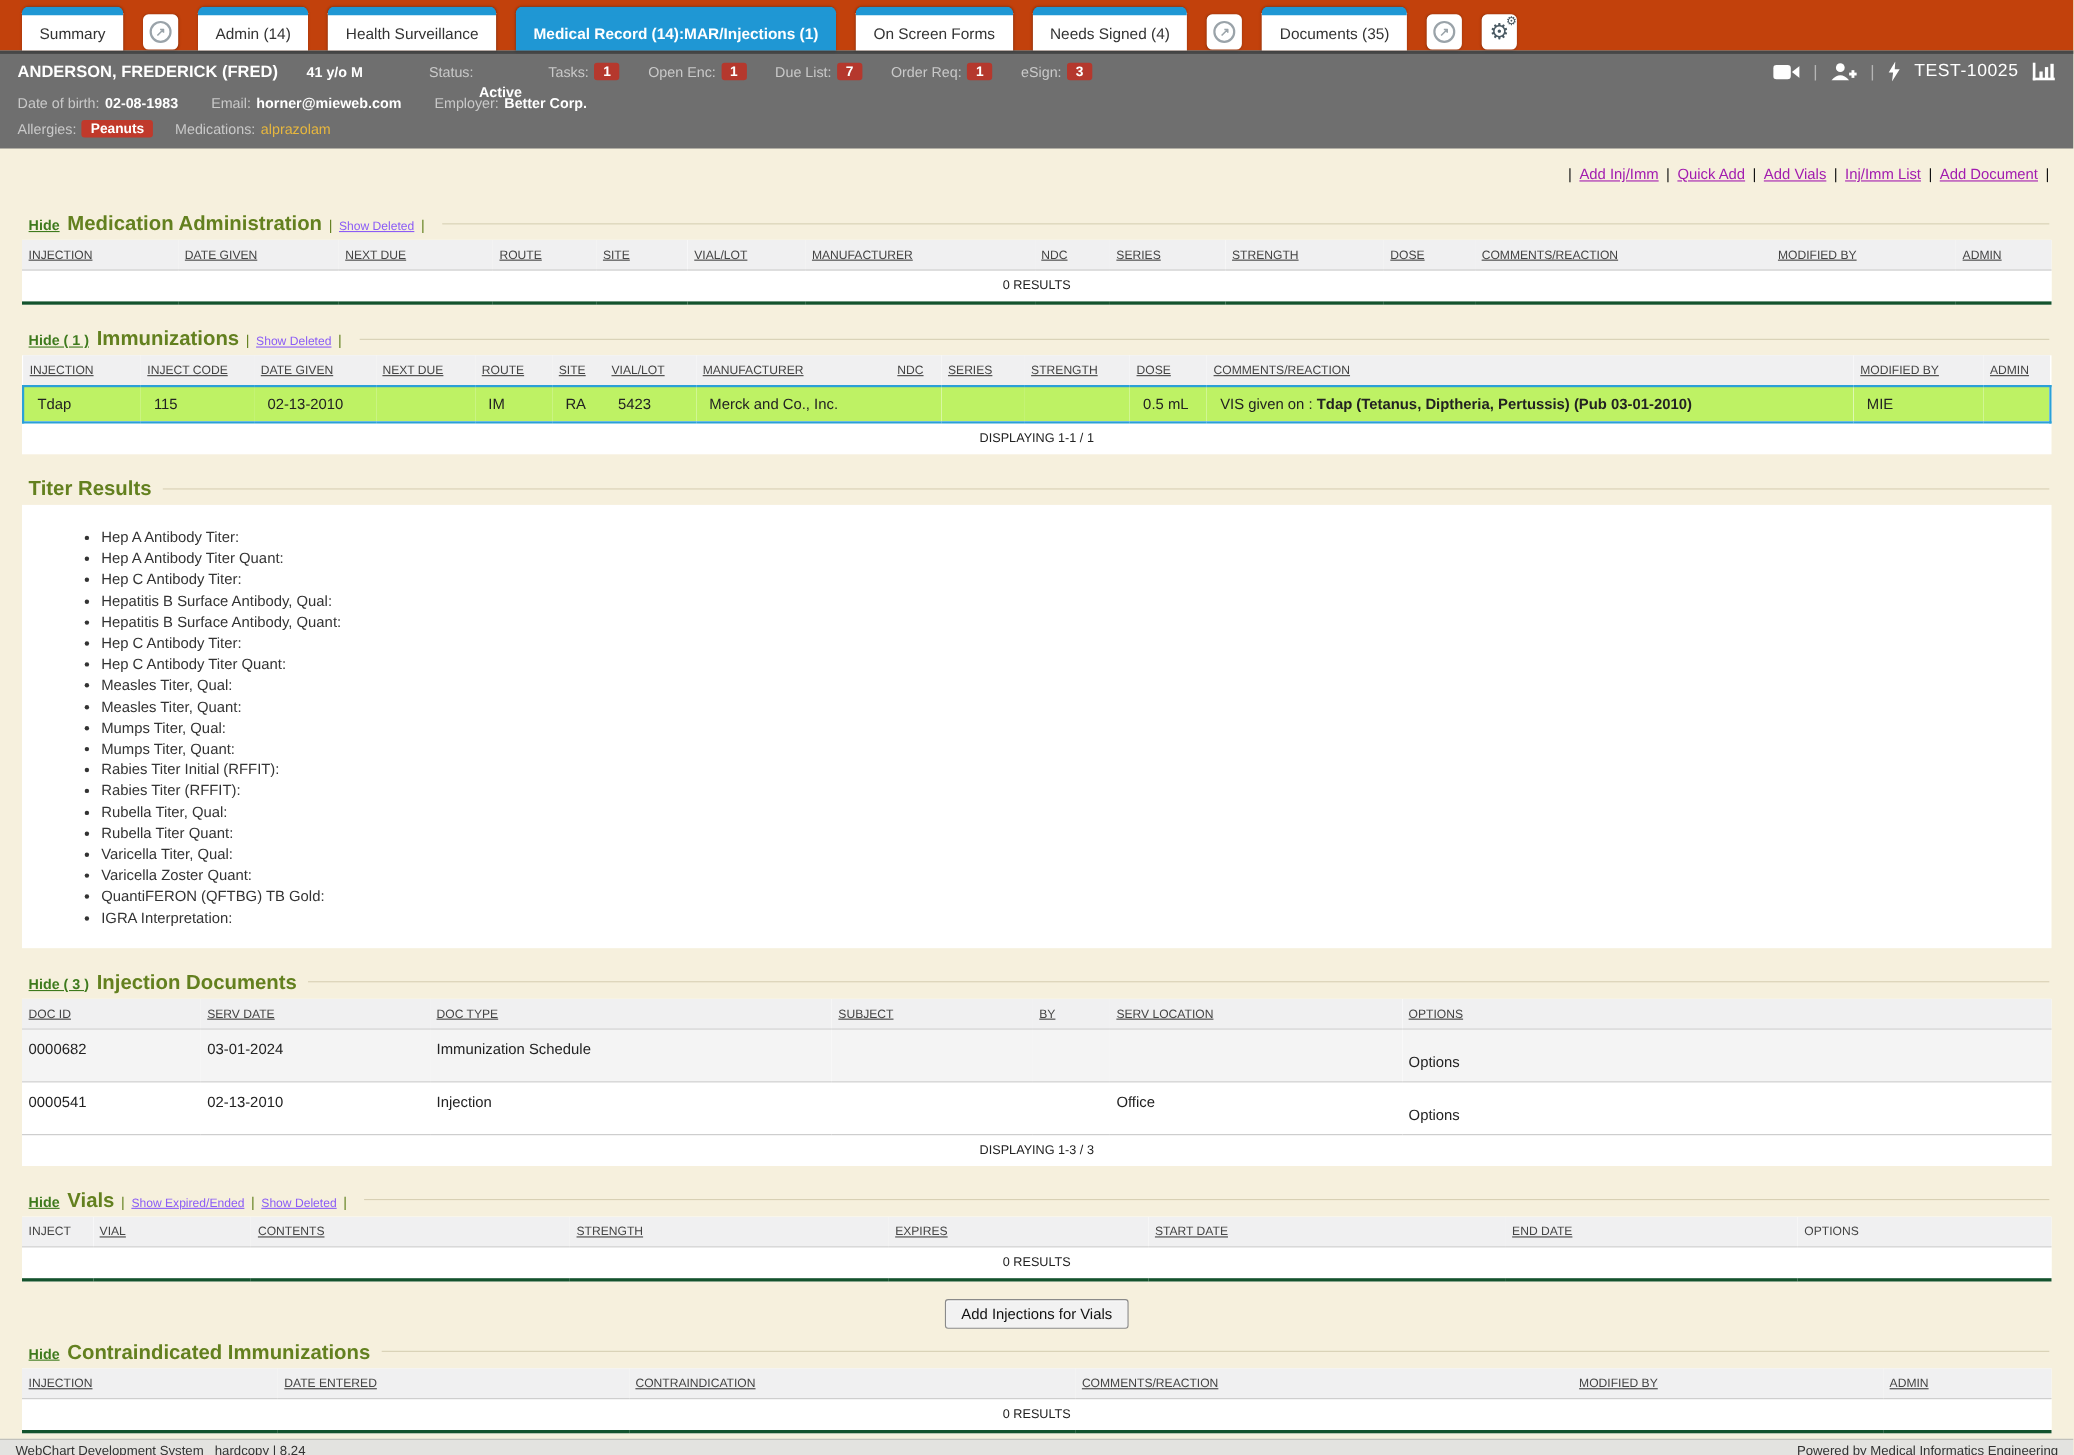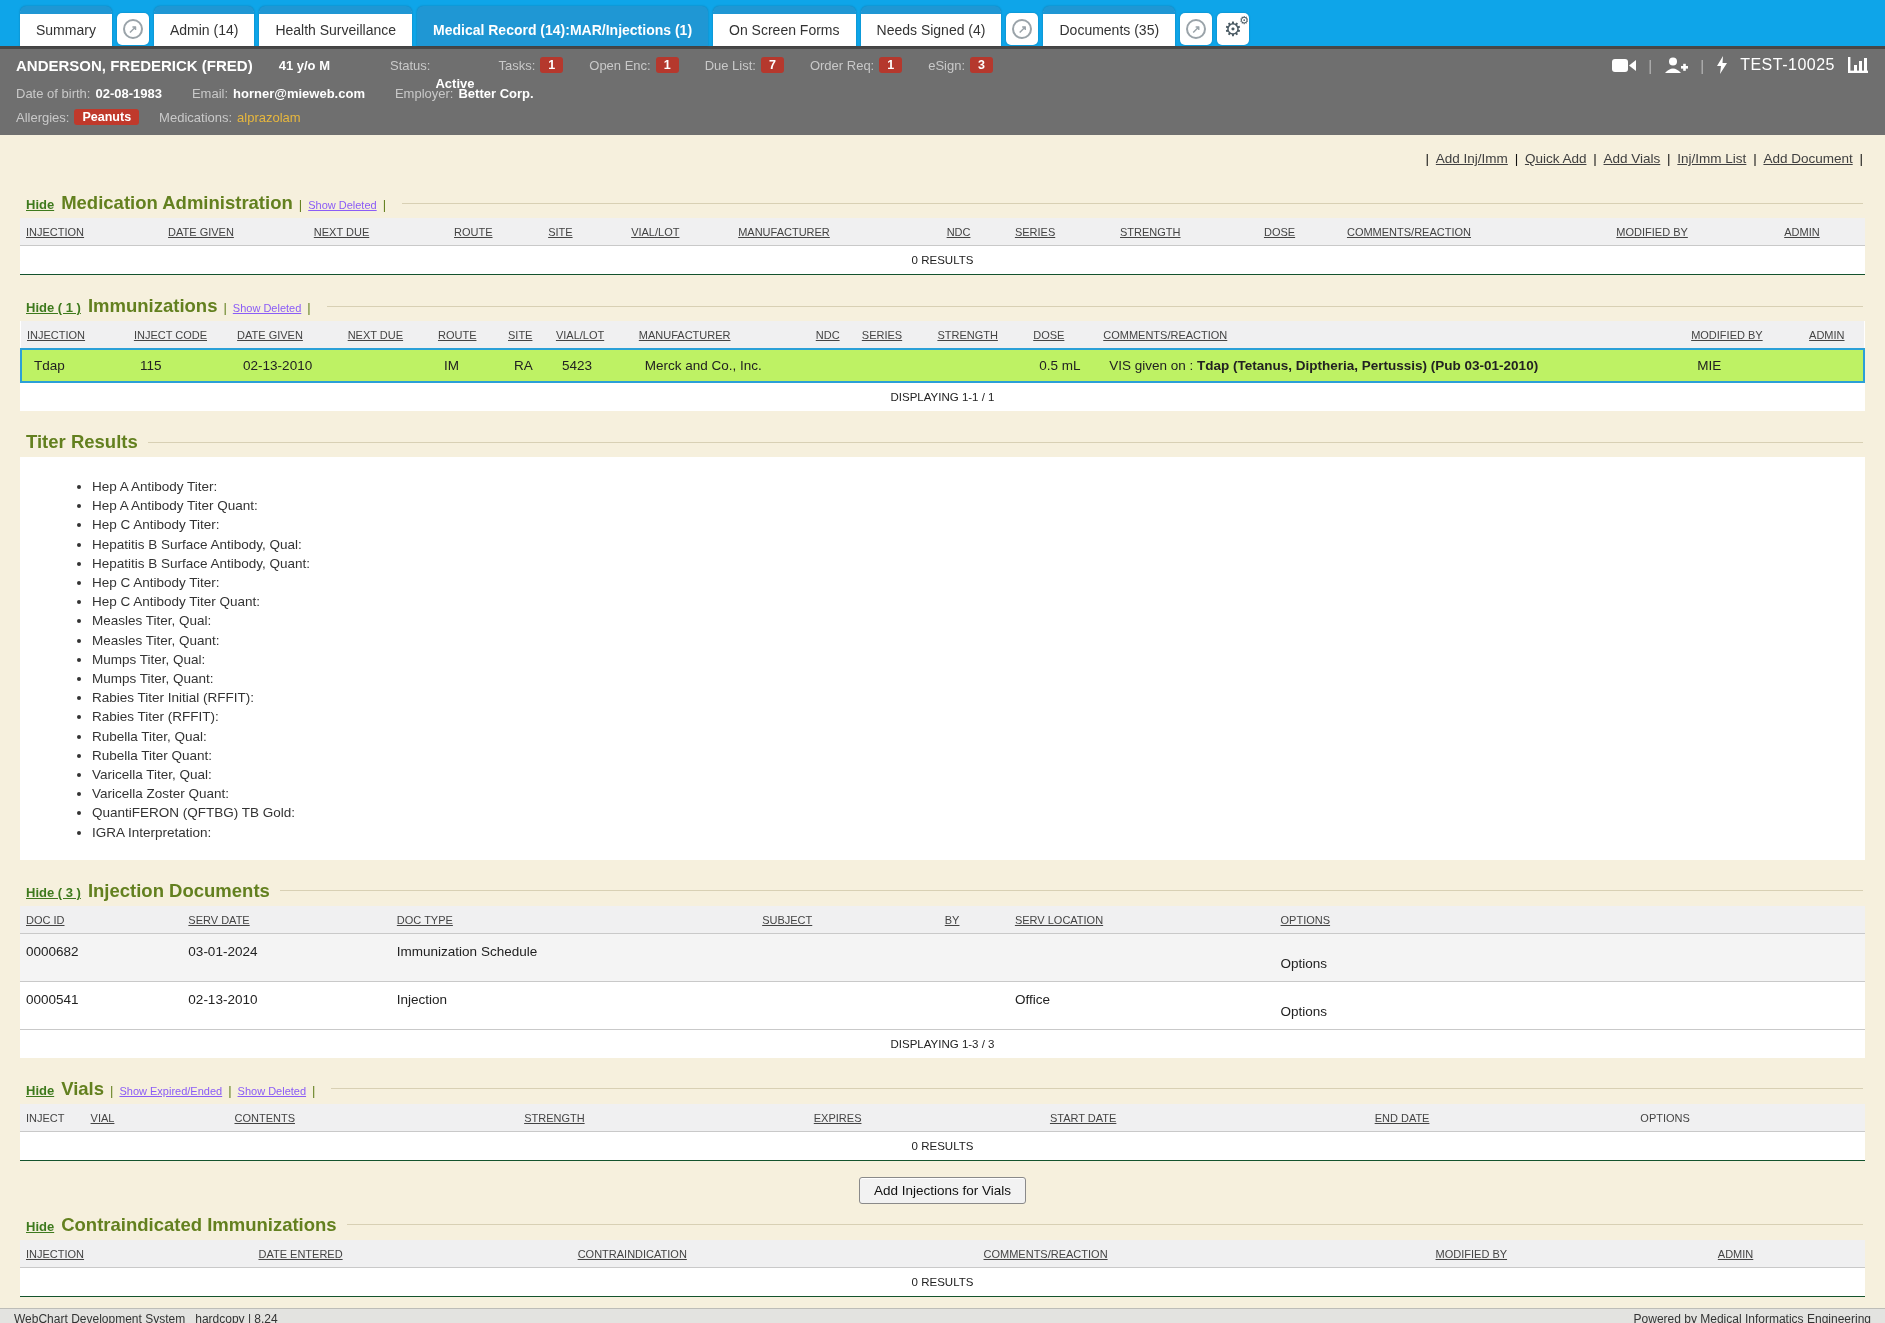--- a/index.html
+++ b/index.html
@@ -5,22 +5,22 @@
   * { box-sizing: border-box; }
   html,body { margin:0; padding:0; }
   body {
     width:1885px; height:1323px; overflow:hidden; position:relative;
     font-family:"Liberation Sans", sans-serif;
     background:#f6f0dd; color:#222;
   }
 
   
   .tabbar {
-    background:#0ea5e9; height:46px; display:flex; align-items:flex-end;
-    padding:0 10px 0 20px; gap:5px;
+    background:#c2410c; height:46px; display:flex; align-items:flex-end;
+    padding:0 10px 0 20px; gap:18px;
   }
   .tab {
     background:#ffffff; border-top:8px solid #1f97d4; border-radius:6px 6px 0 0;
     height:40px; padding:0 16px; display:flex; align-items:center;
     font-size:14px; color:#333; cursor:pointer; box-shadow:0 0 2px rgba(0,0,0,.25);
     white-space:nowrap; position:relative;
   }
   .tab.active { background:#1f97d4; color:#fff; font-weight:bold; border-top-color:#1f97d4; }
   .iconbtn {
     background:#fff; border-radius:5px; height:32px; width:32px; margin-bottom:1px;
@@ -50,40 +50,40 @@
   .pb-sep { color:#b5b5b5; font-size:15px; }
   .pb-sysid { font-size:16px; letter-spacing:.5px; }
   .pb-row2, .pb-row3 { display:flex; align-items:center; height:24px; font-size:13px; }
   .pb-val2 { color:#fff; font-weight:bold; margin-right:30px; }
   .meds-val { color:#e7b73e; }
   .allergy-badge { background:#c0392b; margin-right:20px; }
 
   
   .content { padding:0 20px 0 20px; }
   .action-links { text-align:right; padding:16px 2px 6px 0; font-size:13.5px; color:#111; }
-  .action-links a { color:#404040; text-decoration:underline; cursor:pointer; margin:0 3px; }
+  .action-links a { color:#a21caf; text-decoration:underline; cursor:pointer; margin:0 3px; }
 
   .section-head { display:flex; align-items:baseline; margin:20px 2px 4px 6px; white-space:nowrap; }
   .hide-link { color:#3e7a1d; font-weight:bold; font-size:13px; text-decoration:underline; cursor:pointer; margin-right:7px; }
   .section-title { color:#63801f; font-weight:bold; font-size:18.5px; }
   .sec-sep { color:#63801f; font-size:13px; margin:0 6px; }
   .green-link { color:#8b5cf6; font-size:11px; text-decoration:underline; cursor:pointer; }
   .head-line { flex:1 1 auto; height:1px; background:#d8d0b4; margin-left:10px; align-self:center; }
 
   table.grid { width:100%; border-collapse:collapse; table-layout:fixed; background:#fff; }
   table.grid th {
     background:#f0f0f1; font-weight:normal; font-size:11px; color:#444;
     text-align:left; padding:8px 6px 7px 6px; text-decoration:underline;
     border-bottom:1px solid #c9c9c9; cursor:pointer; white-space:nowrap; overflow:hidden;
   }
   table.grid th.no-underline { text-decoration:none; cursor:default; }
   table.grid td { font-size:13.5px; padding:7px 6px; overflow:hidden; white-space:nowrap; }
   tr.empty-row td, tr.displaying-row td {
     text-align:center; font-size:11.5px; color:#222; background:#fff;
-    border-bottom:1px solid #14532d; padding:8px 6px;
+    border-bottom:3px solid #14532d; padding:8px 6px;
   }
   tr.displaying-row td { border-bottom:none; }
 
   
   tr.hl-row td {
     background:#bef264; border-top:2px solid #2ba0d7; border-bottom:2px solid #2ba0d7;
     padding:8px 12px;
   }
   tr.hl-row td:first-child { border-left:2px solid #2ba0d7; }
   tr.hl-row td:last-child { border-right:2px solid #2ba0d7; }

